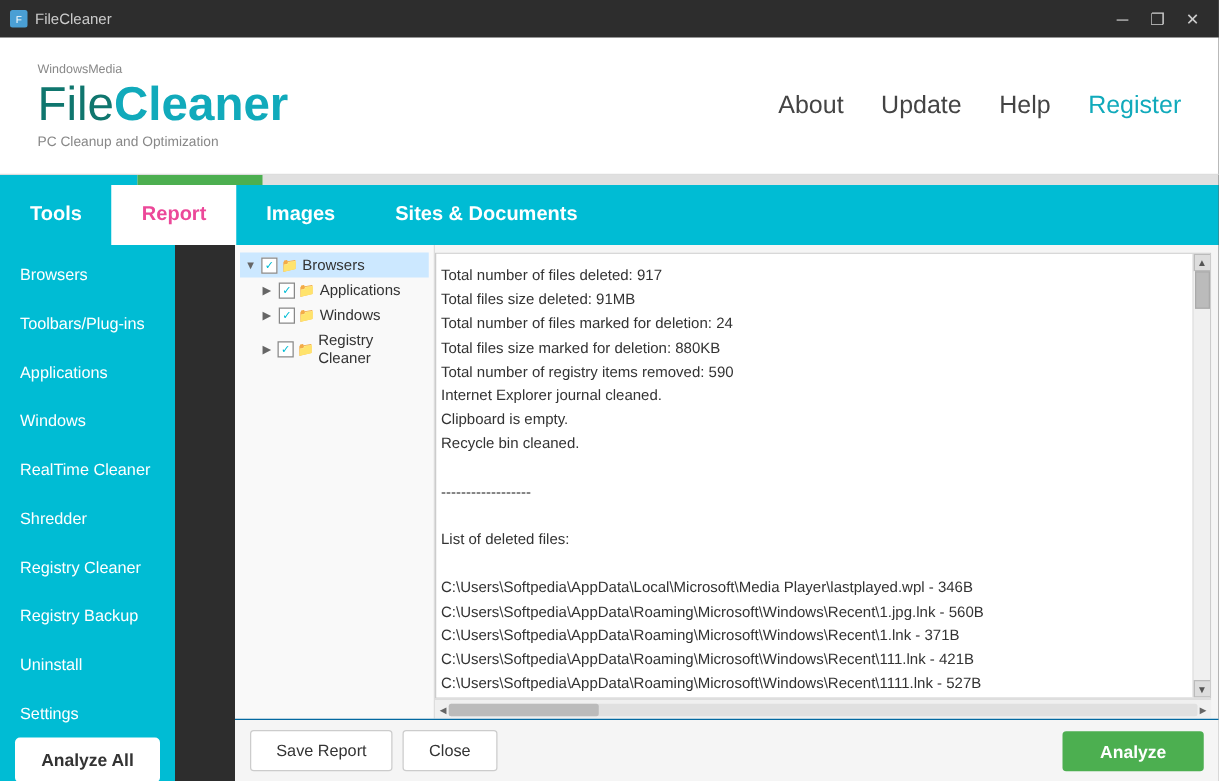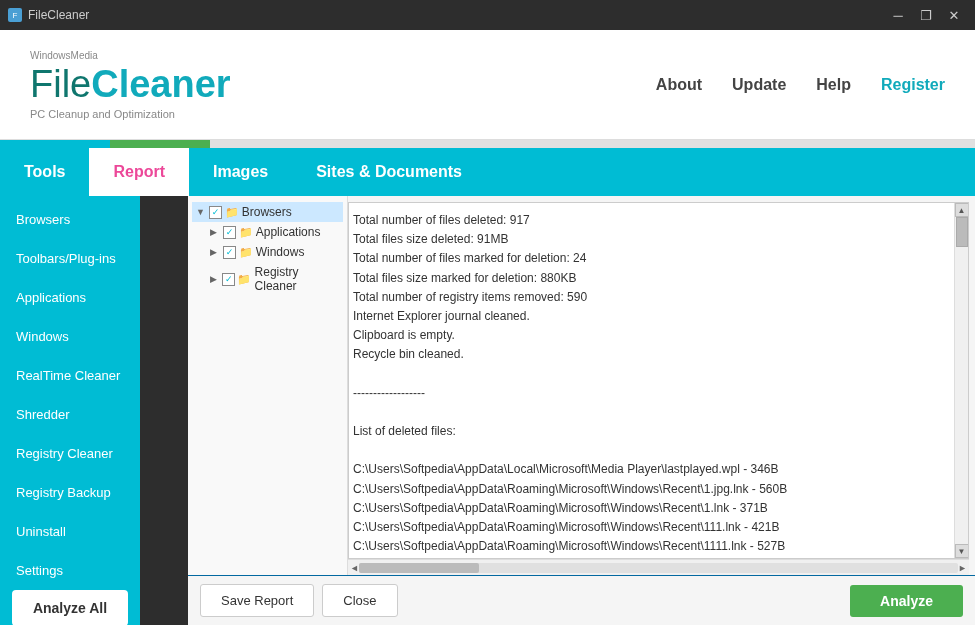--- a/index.html
+++ b/index.html
@@ -35,21 +35,21 @@
       border-bottom: 1px solid #ddd;
     }
     .logo-section { display: flex; flex-direction: column; }
     .logo-brand { font-size: 10px; color: #888; margin-bottom: 2px; }
     .logo-name { display: flex; align-items: baseline; }
     .logo-file { font-size: 38px; font-weight: 300; color: #0f766e; }
     .logo-cleaner { font-size: 38px; font-weight: 700; color: #1ab; }
     .logo-tagline { font-size: 11px; color: #888; margin-top: 2px; }
     .header-nav { display: flex; gap: 30px; align-items: center; }
     .header-nav a {
-      text-decoration: none; color: #444; font-size: 16px; font-weight: 700;
+      text-decoration: none; color: #444; font-size: 20px; font-weight: 400;
     }
     .header-nav a.register { color: #1ab; }
 
     
     .progress-bar-container {
       height: 8px;
       background: #e0e0e0;
       display: flex;
     }
     .progress-fill-cyan { width: 110px; height: 8px; background: #00bcd4; }

